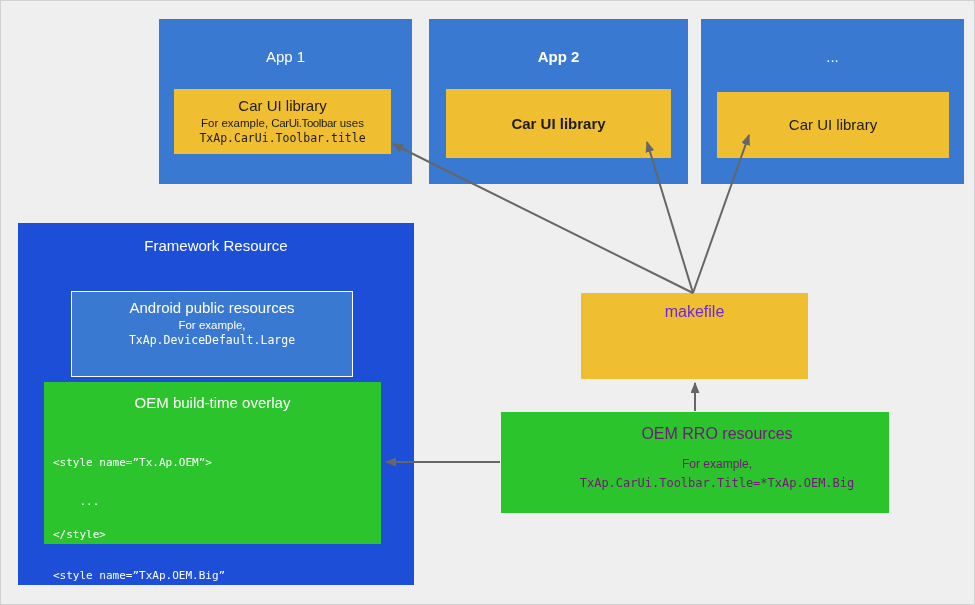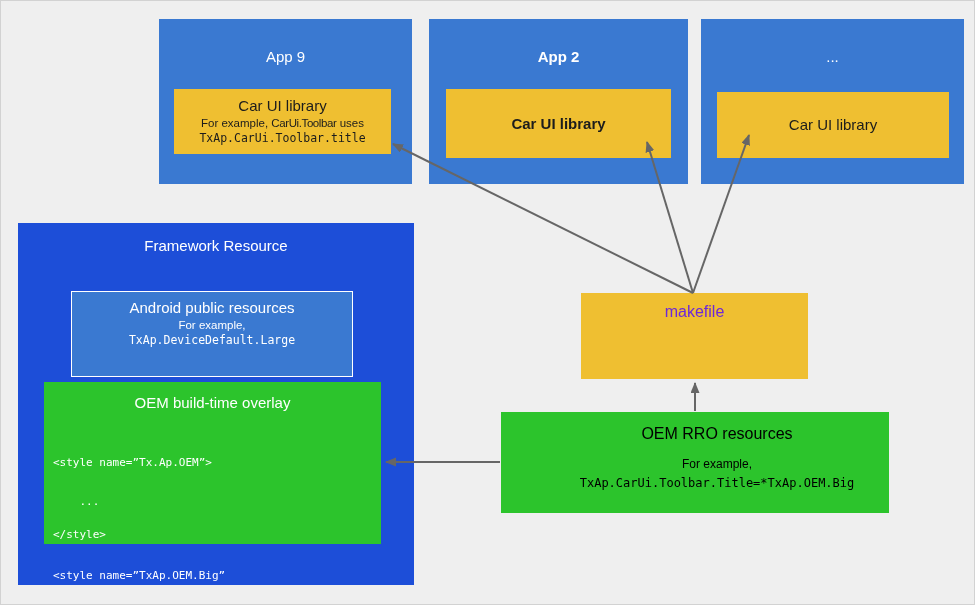--- a/index.html
+++ b/index.html
@@ -100,21 +100,21 @@
   }
   #makefile-title { font-size: 16px; line-height: 21px; }
   #makefile-sub {
     font-size: 12px; line-height: 16px;
     width: 190px; margin: 2px auto 0;
   }
 
   
   #oemrro {
     left: 500px; top: 411px; width: 388px; height: 101px;
-    background: #2cc42c; color: #000000; text-align: center; padding-top: 11px; padding-left: 44px;
+    background: #2cc42c; color: #701a75; text-align: center; padding-top: 11px; padding-left: 44px;
   }
   #oemrro-title { font-size: 16px; line-height: 21px; }
   #oemrro-example { font-size: 12px; line-height: 15px; margin-top: 13px; }
   #oemrro-code {
     font-family: "DejaVu Sans Mono", monospace;
     font-size: 12px; line-height: 15px; margin-top: 4px;
   }
 
   
   #arrows {
@@ -122,21 +122,21 @@
     pointer-events: none;
   }
   #arrows line { stroke: #666666; stroke-width: 2; }
 </style>
 </head>
 <body>
 
 <div id="canvas">
 
   <div id="app1" class="app-box">
-    <div class="app-title">App 9</div>
+    <div class="app-title">App 1</div>
     <div id="lib1" class="lib-box">
       <div class="lib-title">Car UI library</div>
       <div class="lib-example"><span>For example,</span> <span class="cond">CarUi.Toolbar</span> <span>uses</span></div>
       <div class="lib-code">TxAp.CarUi.Toolbar.title</div>
     </div>
   </div>
 
   <div id="app2" class="app-box">
     <div class="app-title">App 2</div>
     <div id="lib2" class="lib-box">

